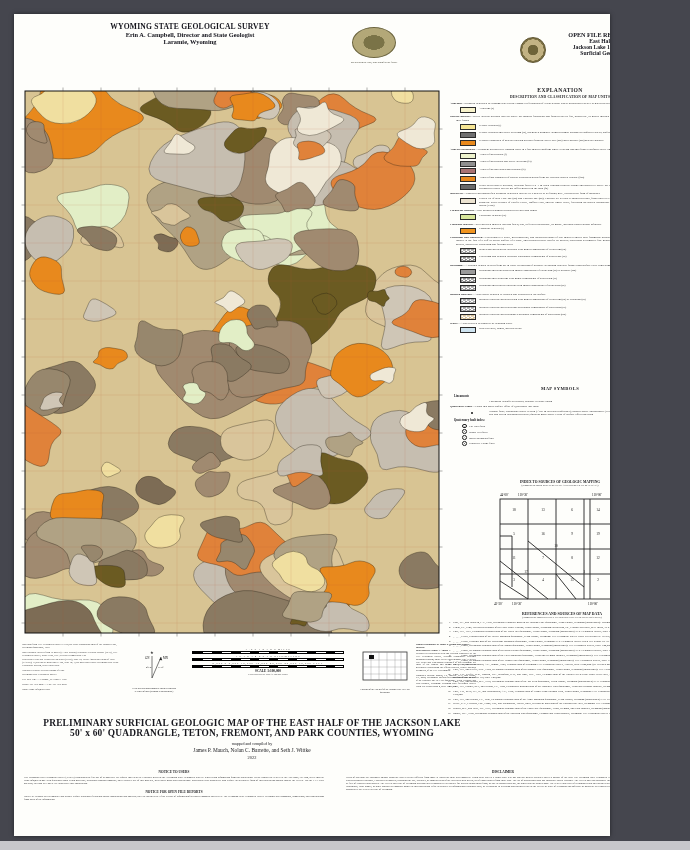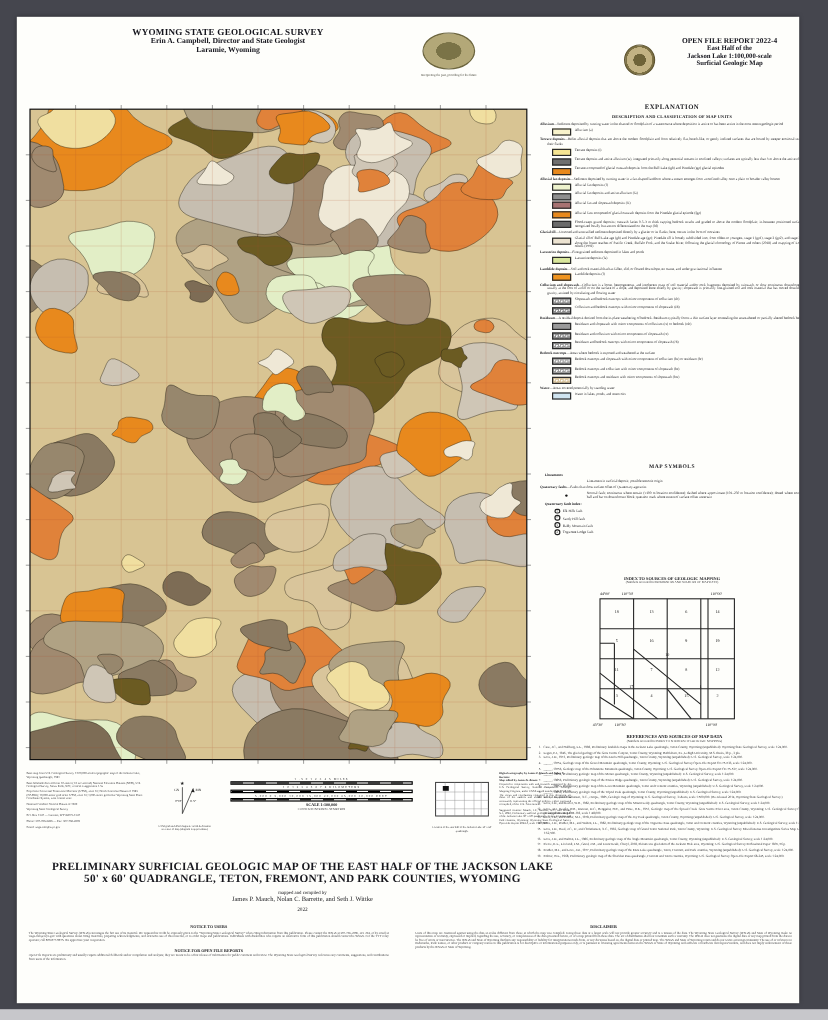--- a/index.html
+++ b/index.html
@@ -1,20 +1,20 @@
 <!DOCTYPE html>
 <html><head>
 <meta charset="utf-8">
 <style>
   * { box-sizing: border-box; margin: 0; padding: 0; }
   html,body { width:690px; height:850px; }
   #page { position:relative; width:690px; height:850px; background:#45464e; overflow:hidden;
           font-family:"Liberation Serif", serif; color:#1b1b1f; }
   #bottom-strip { position:absolute; left:0; bottom:0; width:690px; height:9px; background:#c7c7cb; }
-  #sheet { position:absolute; left:14px; top:14px; width:652px; height:822px; background:#fefefb;
+  #sheet { position:absolute; left:14px; top:14px; width:596px; height:822px; background:#fefefb;
            overflow:hidden; box-shadow:0 0 4px rgba(0,0,0,.5); }
 
   
   .hdr-left { position:absolute; left:58px; top:8px; width:236px; text-align:center; font-weight:bold; color:#14141c; }
   .hdr-left .l1 { font-size:7.6px; letter-spacing:.2px; }
   .hdr-left .l2 { font-size:6.4px; }
   .hdr-left .l3 { font-size:6.4px; }
   .seal-oval { position:absolute; left:338px; top:13px; width:44px; height:31px; border-radius:50%;
                background:radial-gradient(ellipse at 50% 50%, #7a7347 0 35%, #b3a878 36% 70%, #8d854f 71% 100%);
                border:1px solid #6d6640; }

